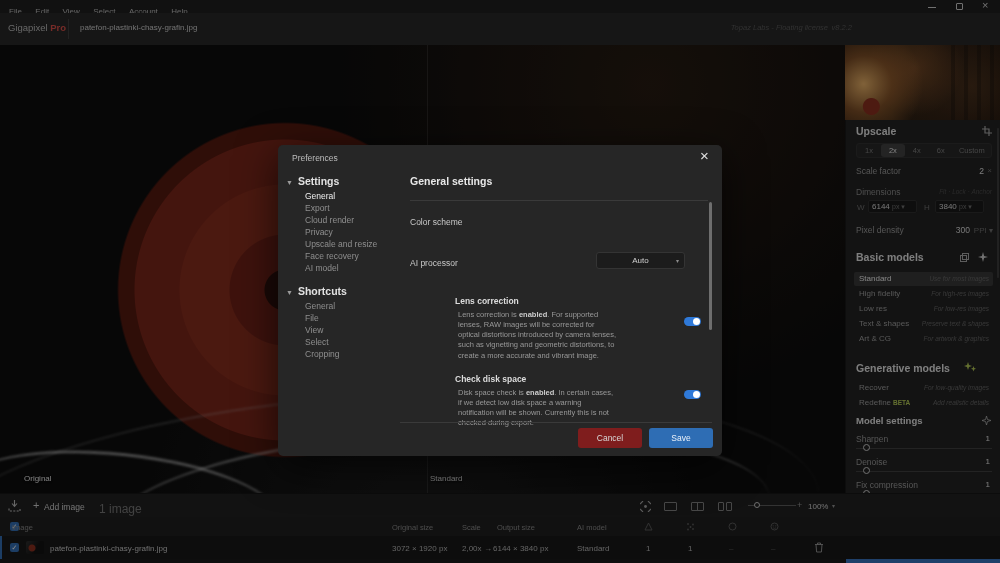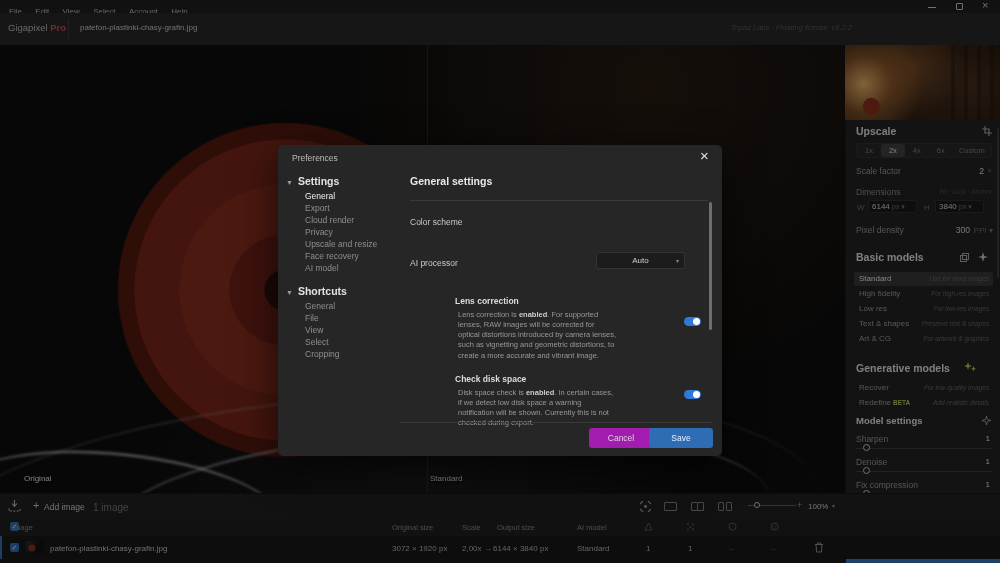--- a/index.html
+++ b/index.html
@@ -82,21 +82,21 @@
   .tgl.off { background:#474747; }
   .tgl.off::after { right:auto; left:1px; background:#9a9a9a; }
   #export-btn { left:0px; top:417px; width:155px; height:26px; background:#3372c0; color:#dfe9f5; font-size:9px; text-align:center; line-height:26px; }
   #panel-scroll { left:151px; top:8px; width:2px; height:150px; background:#4a4a4a; border-radius:2px; opacity:.6; }
 
   
   #btoolbar { left:0; top:493px; width:1000px; height:24px; background:#1c1c1c; z-index:3; border-top:1px solid #101010; }
   .tb-ico { position:absolute; top:6px; }
   #add-plus { left:33px; top:5px; font-size:11px; color:#cfcfcf; }
   #add-label { left:44px; top:8px; font-size:8.5px; color:#d3d3d3; }
-  #img-count { left:93px; top:8px; font-size:10px; color:#767676; }
+  #img-count { left:99px; top:8px; font-size:12px; color:#767676; }
   .viewico { position:absolute; top:8px; border:1px solid #9a9a9a; border-radius:1px; opacity:.8; }
   #zoom-track { left:748px; top:11px; width:48px; height:1px; background:#5a5a5a; }
   #zoom-knob { left:754px; top:8px; width:6px; height:6px; border:1.5px solid #c7c7c7; border-radius:50%; background:#1c1c1c; }
   #zoom-plus { left:797px; top:6px; font-size:9px; color:#8f8f8f; }
   #zoom-pct { left:808px; top:8px; font-size:8px; color:#cfcfcf; }
   #zoom-caret { left:832px; top:8px; font-size:6px; color:#8f8f8f; }
 
   
   #table-hdr { left:0; top:517px; width:1000px; height:19px; background:#191919; z-index:3; }
   #table-row { left:0; top:536px; width:1000px; height:23px; background:#121212; z-index:3; }
@@ -122,21 +122,21 @@
   #dlg-div1 { left:132px; top:55px; width:298px; height:1px; background:#3a3a3a; }
   .dlg-label { position:absolute; left:132px; font-size:8.5px; color:#c9c9c9; }
   .dd { position:absolute; height:17px; background:#1c1c1c; border:1px solid #343434; border-radius:3px; font-size:8px; color:#d0d0d0; line-height:15px; padding:0 6px; }
   .dd .caret { position:absolute; right:5px; top:1px; font-size:6px; color:#8a8a8a; }
   .sec-title { position:absolute; left:132px; font-size:8.5px; font-weight:bold; color:#dcdcdc;margin-left:45px; }
   .sec-desc { position:absolute; left:132px; width:158px; font-size:7.5px; line-height:1.35; color:#989898;margin-left:48px; }
   .sec-desc b { color:#cdcdcd; }
   #dlg-scroll { left:431px; top:57px; width:3px; height:128px; background:#6e6e6e; border-radius:2px; }
   #dlg-div2 { left:122px; top:277px; width:312px; height:1px; background:#3a3a3a; }
   .dlg-btn { position:absolute; top:283px; width:64px; height:20px; border-radius:3px; font-size:8.5px; text-align:center; line-height:20px; }
-  #btn-cancel { left:311px; background:#a21caf; color:#d9d9d9; }
+  #btn-cancel { left:300px; background:#7f1d1d; color:#d9d9d9; }
   #btn-save { left:371px; background:#2e6db4; color:#eaf1fa; }
 
   svg { display:block; }
 </style>
 </head>
 <body>
 
 <div id="app">
 
   <div id="menubar" class="abs">

